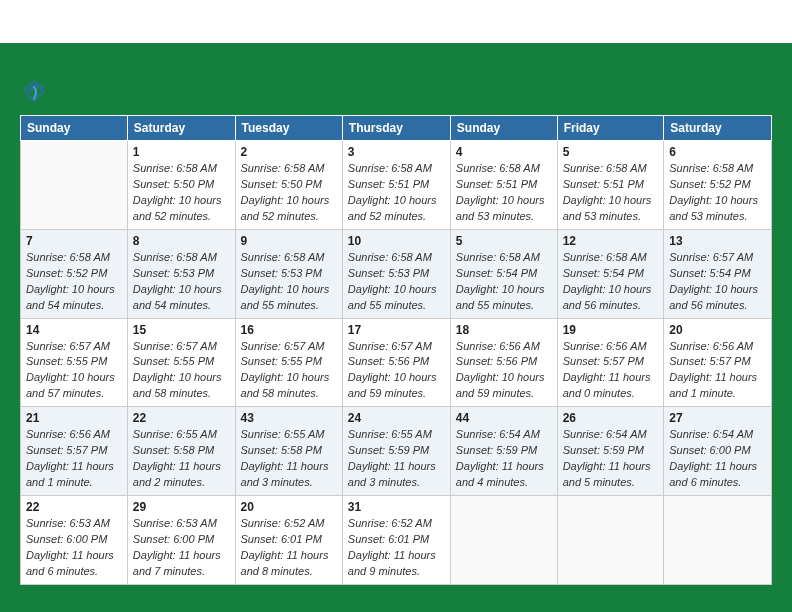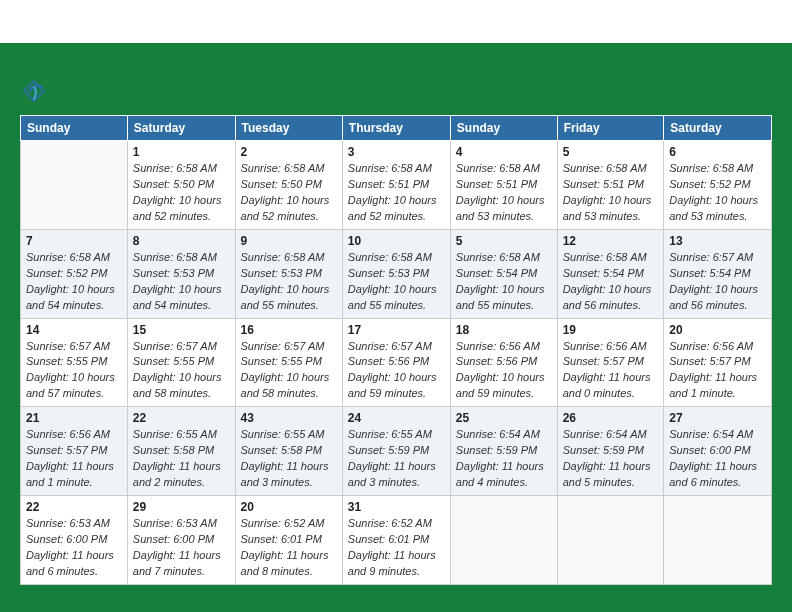--- a/index.html
+++ b/index.html
@@ -238,21 +238,21 @@
           </td>
           <td>
             <div class="day-num">43</div>
             <div class="day-info">Sunrise: 6:55 AM<br>Sunset: 5:58 PM<br>Daylight: 11 hours and 3 minutes.</div>
           </td>
           <td>
             <div class="day-num">24</div>
             <div class="day-info">Sunrise: 6:55 AM<br>Sunset: 5:59 PM<br>Daylight: 11 hours and 3 minutes.</div>
           </td>
           <td>
-            <div class="day-num">25</div>
+            <div class="day-num">44</div>
             <div class="day-info">Sunrise: 6:54 AM<br>Sunset: 5:59 PM<br>Daylight: 11 hours and 4 minutes.</div>
           </td>
           <td>
             <div class="day-num">26</div>
             <div class="day-info">Sunrise: 6:54 AM<br>Sunset: 5:59 PM<br>Daylight: 11 hours and 5 minutes.</div>
           </td>
           <td>
             <div class="day-num">27</div>
             <div class="day-info">Sunrise: 6:54 AM<br>Sunset: 6:00 PM<br>Daylight: 11 hours and 6 minutes.</div>
           </td>

